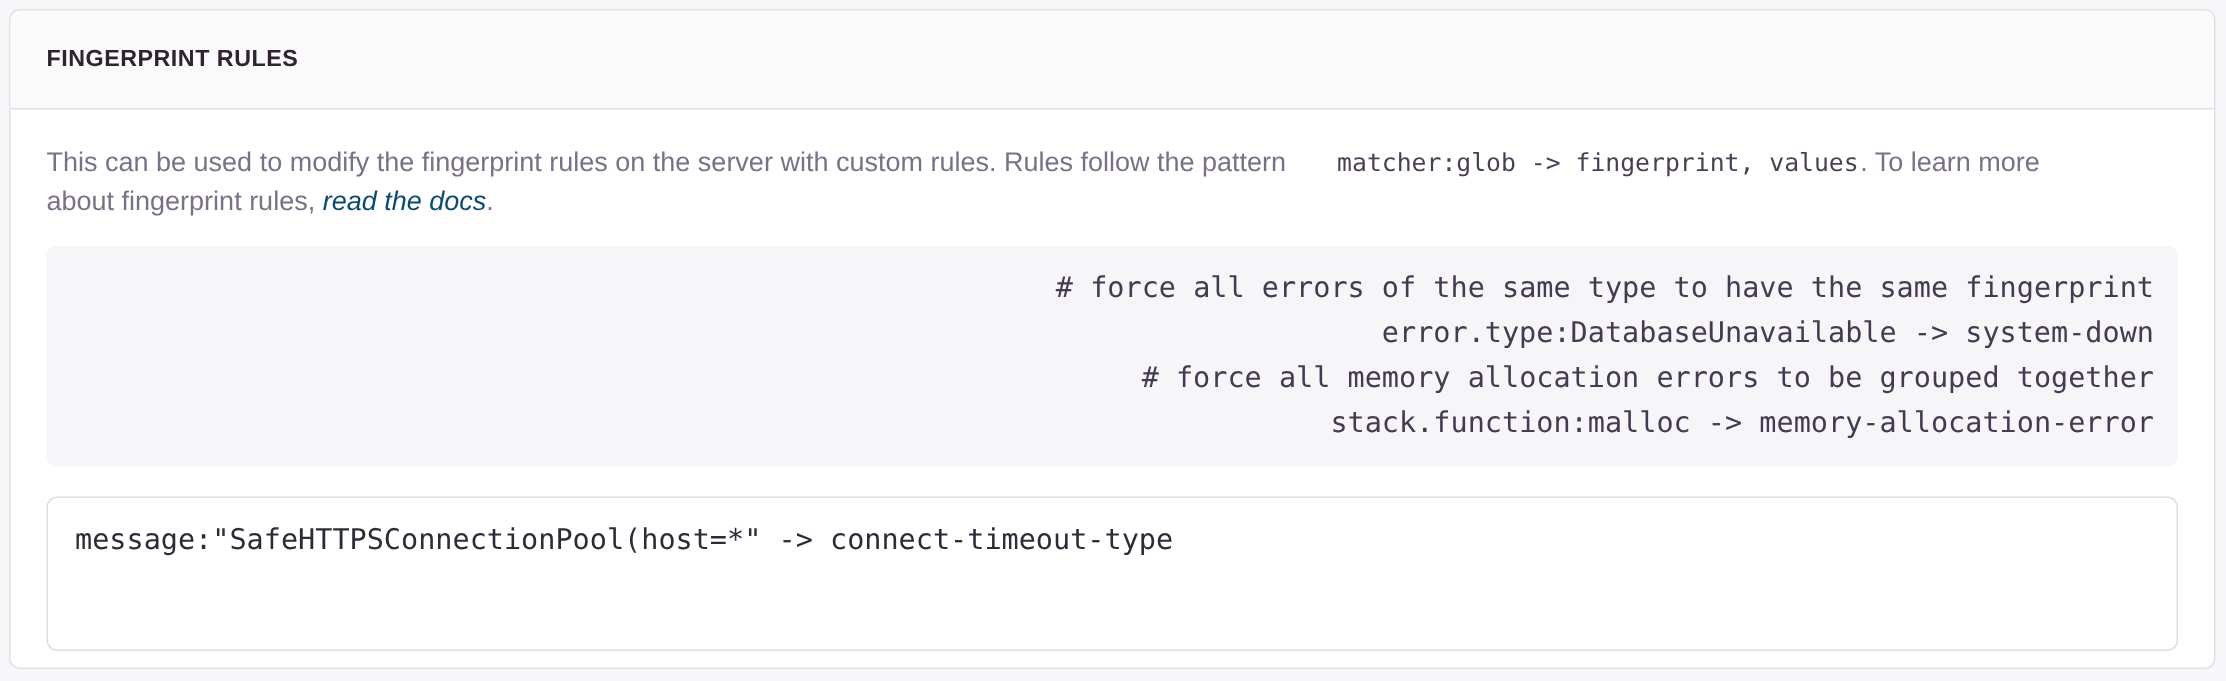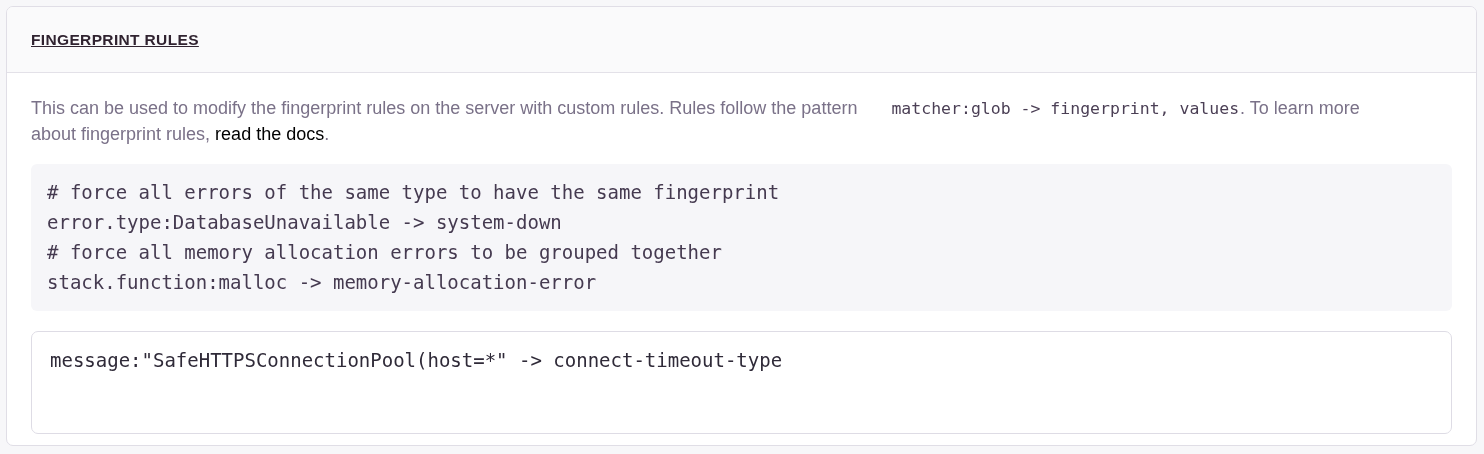--- a/index.html
+++ b/index.html
@@ -38,21 +38,20 @@
     padding: 0 24px;
   }
 
   .panel-title {
     font-size: 15.5px;
     font-weight: bold;
     color: #302330;
     letter-spacing: 0.35px;
     text-transform: uppercase;
     line-height: 1;
-    text-decoration: underline;
   }
 
   .panel-body {
     padding: 22px 24px 0 24px;
   }
 
   .description {
     font-size: 18px;
     line-height: 1.47;
     color: #7a7188;
@@ -65,35 +64,37 @@
     font-family: "DejaVu Sans Mono", "Liberation Mono", monospace;
     font-size: 16.5px;
     color: #4b3f55;
     background: transparent;
     padding: 0 1px;
     white-space: pre;
     margin-left: 28px;
   }
 
   .doc-link {
-    color: #000000;
+    color: #0c4a6e;
     text-decoration: none;
+    font-style: italic;
   }
 
   .code-block {
     background: #f6f6f9;
     border-radius: 6px;
     padding: 13px 16px 14px 16px;
     margin: 0 0 20px 0;
     font-family: "DejaVu Sans Mono", "Liberation Mono", monospace;
     font-size: 19px;
     line-height: 1.58;
     color: #453a50;
     white-space: pre;
     overflow: hidden;
+    text-align: right;
   }
 
   .rules-textarea {
     display: block;
     box-sizing: border-box;
     width: 1421px;
     height: 103px;
     background: #ffffff;
     border: 1px solid #dedce5;
     border-radius: 7px;

